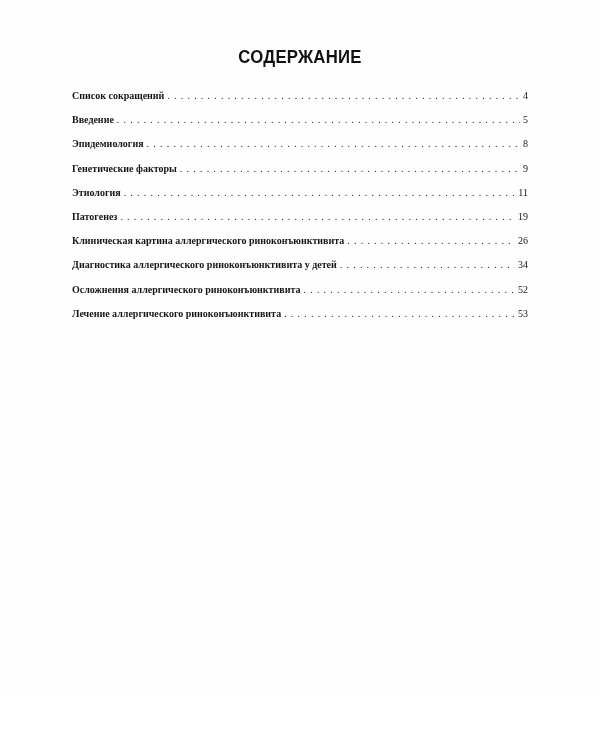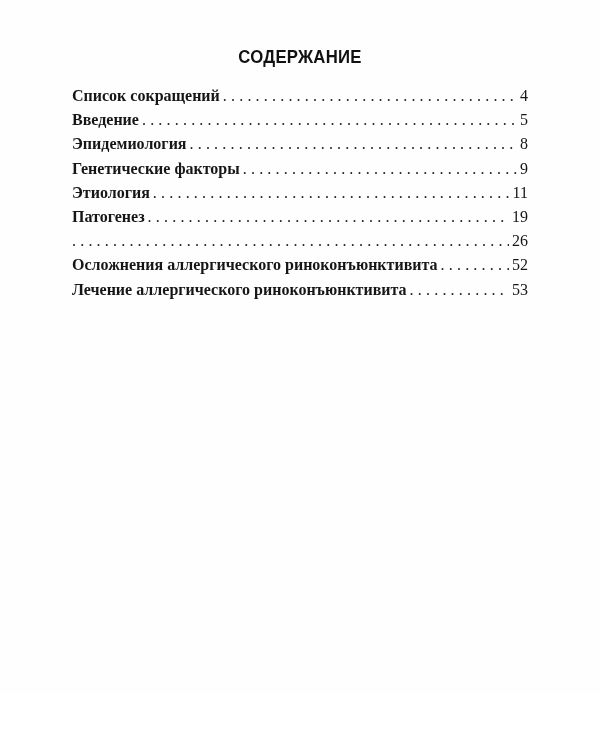--- a/index.html
+++ b/index.html
@@ -40,21 +40,21 @@
       width: 456px;
       margin: 0;
       padding: 0;
       list-style: none;
     }
     .toc-row {
       display: flex;
       align-items: baseline;
       height: 24.2px;
       font-family: "Liberation Serif", serif;
-      font-size: 16px;
+      font-size: 10px;
       line-height: 24px;
       color: #161616;
     }
     .toc-label {
       font-weight: bold;
       white-space: nowrap;
       flex: 0 0 auto;
       padding-right: 3px;
     }
     .toc-dots {
@@ -106,22 +106,28 @@
       <span class="toc-label">Этиология</span>
       <span class="toc-dots"></span>
       <span class="toc-page">11</span>
     </li>
     <li class="toc-row">
       <span class="toc-label">Патогенез</span>
       <span class="toc-dots"></span>
       <span class="toc-page">19</span>
     </li>
     <li class="toc-row">
+      <span class="toc-label">Клиническая картина аллергического риноконъюнктивита</span>
       <span class="toc-dots"></span>
       <span class="toc-page">26</span>
+    </li>
+    <li class="toc-row">
+      <span class="toc-label">Диагностика аллергического риноконъюнктивита у детей</span>
+      <span class="toc-dots"></span>
+      <span class="toc-page">34</span>
     </li>
     <li class="toc-row">
       <span class="toc-label">Осложнения аллергического риноконъюнктивита</span>
       <span class="toc-dots"></span>
       <span class="toc-page">52</span>
     </li>
     <li class="toc-row">
       <span class="toc-label">Лечение аллергического риноконъюнктивита</span>
       <span class="toc-dots"></span>
       <span class="toc-page">53</span>

